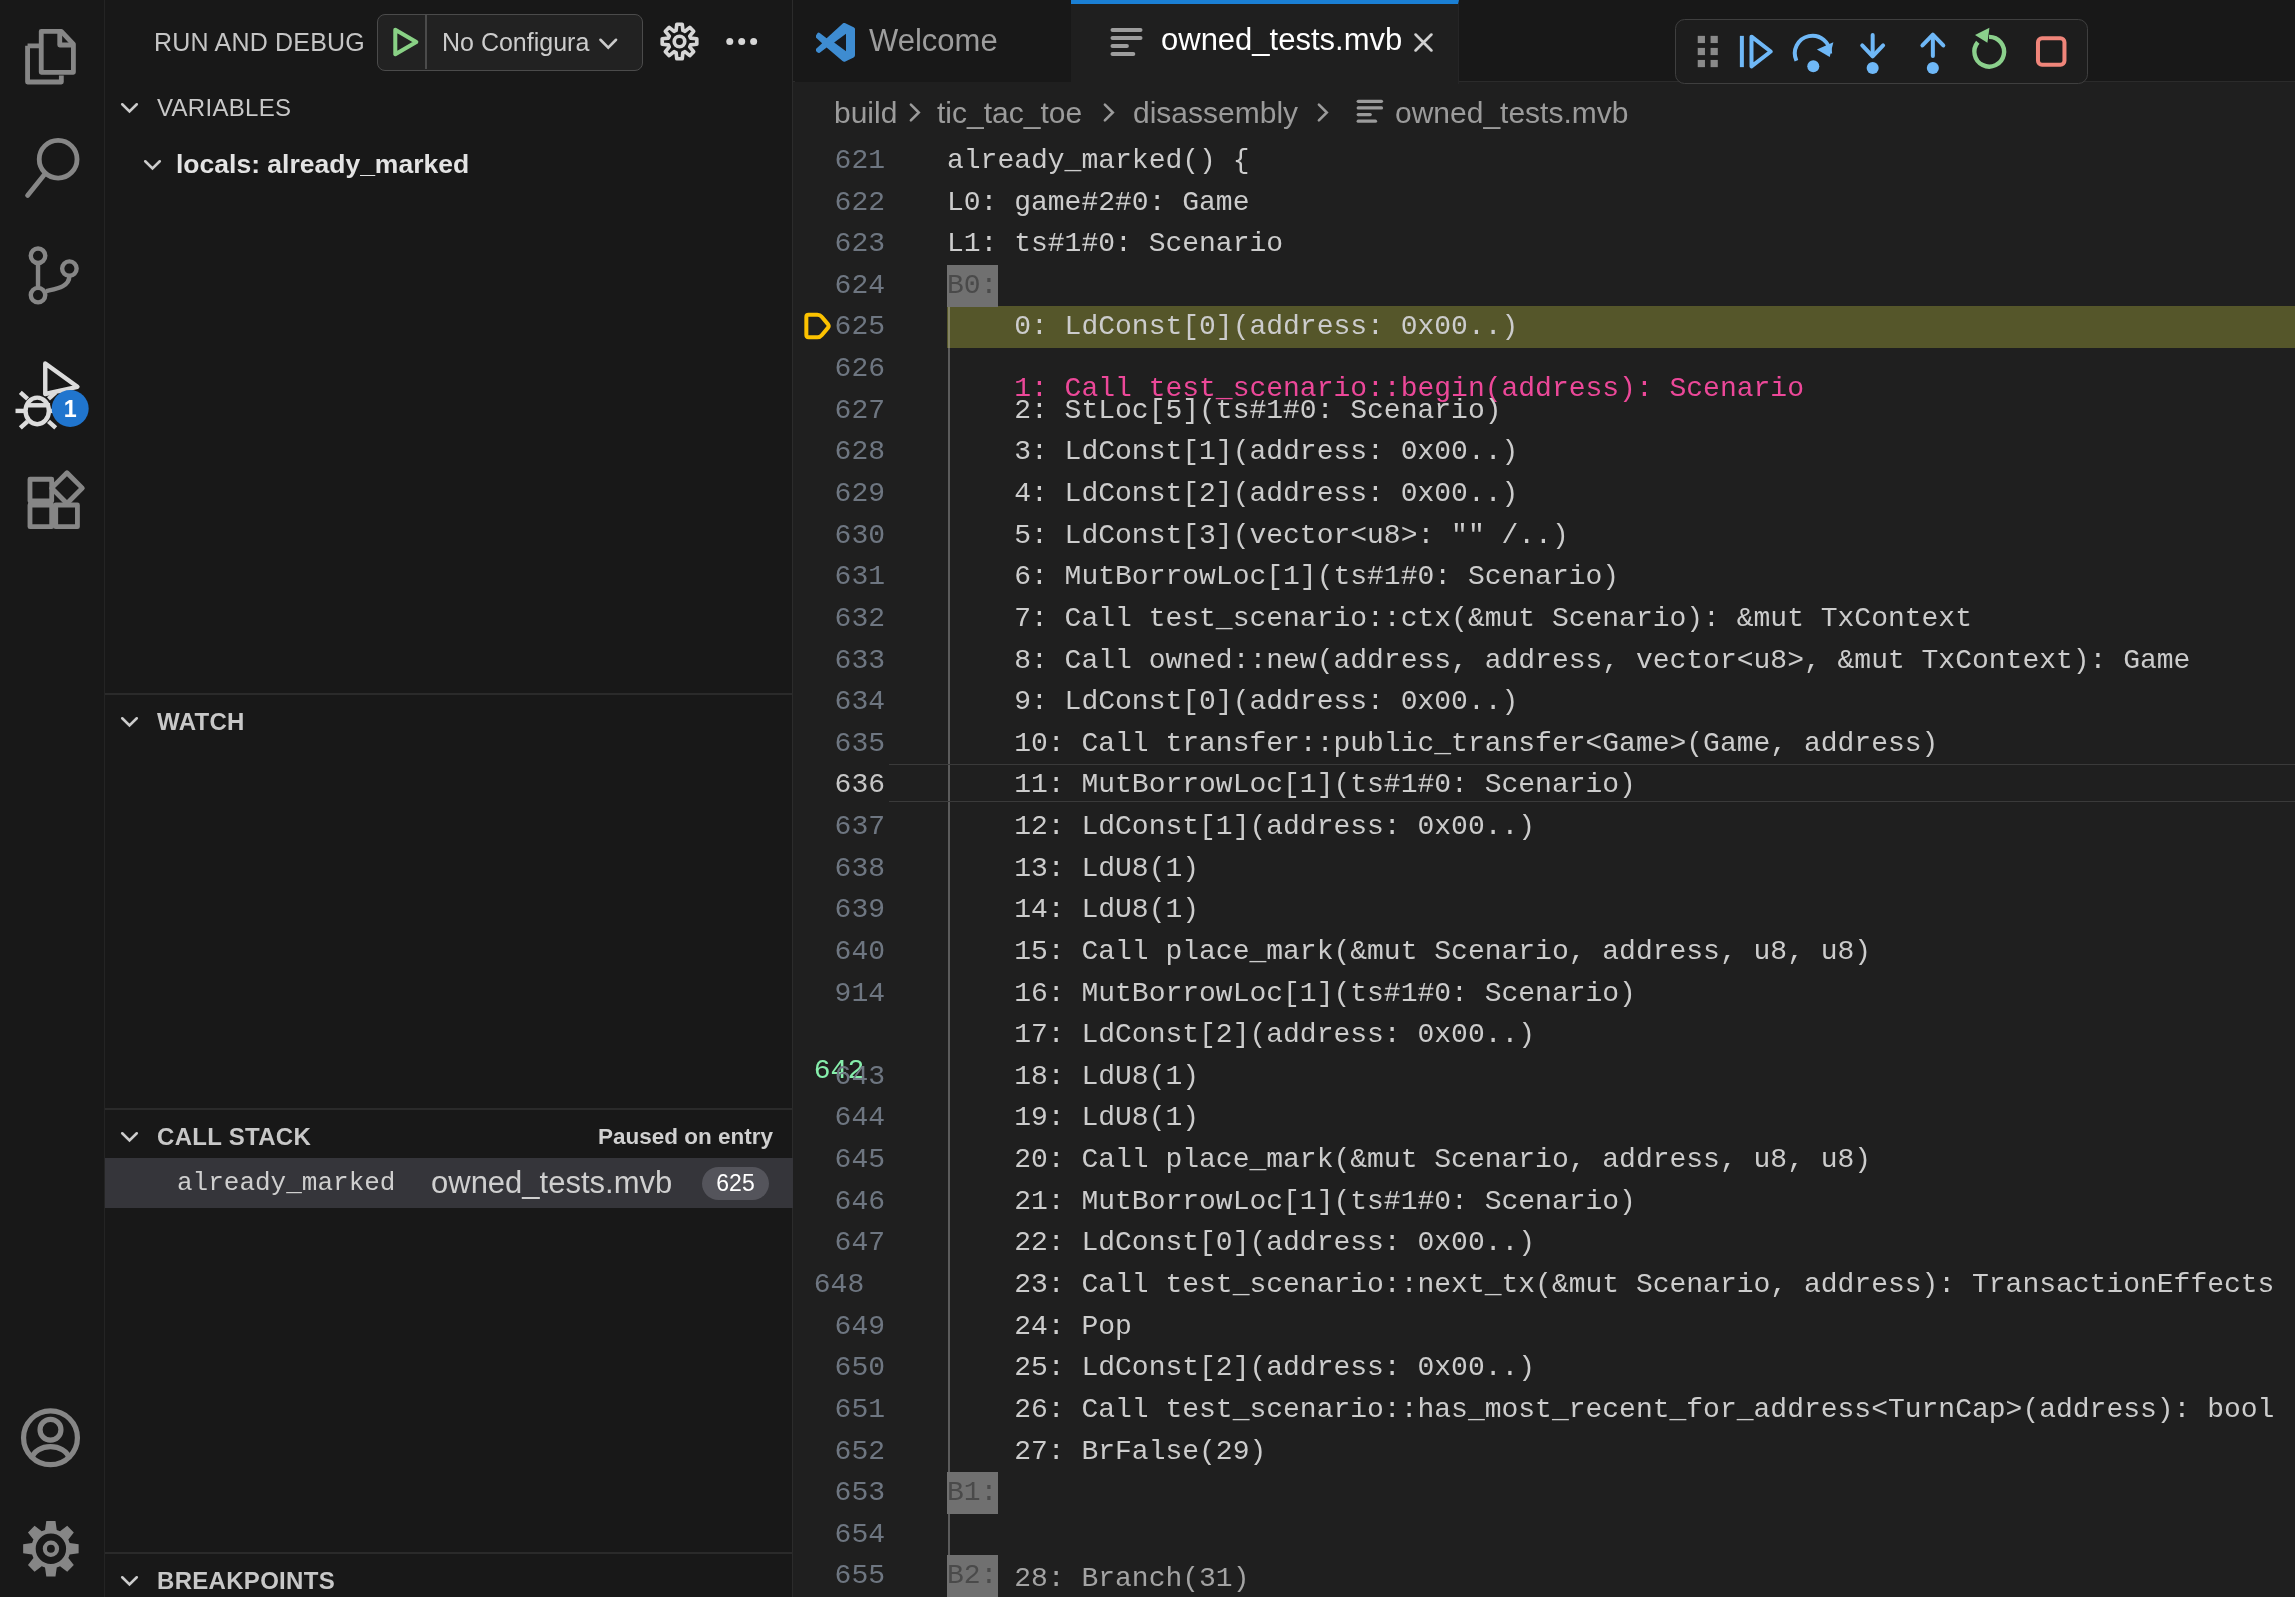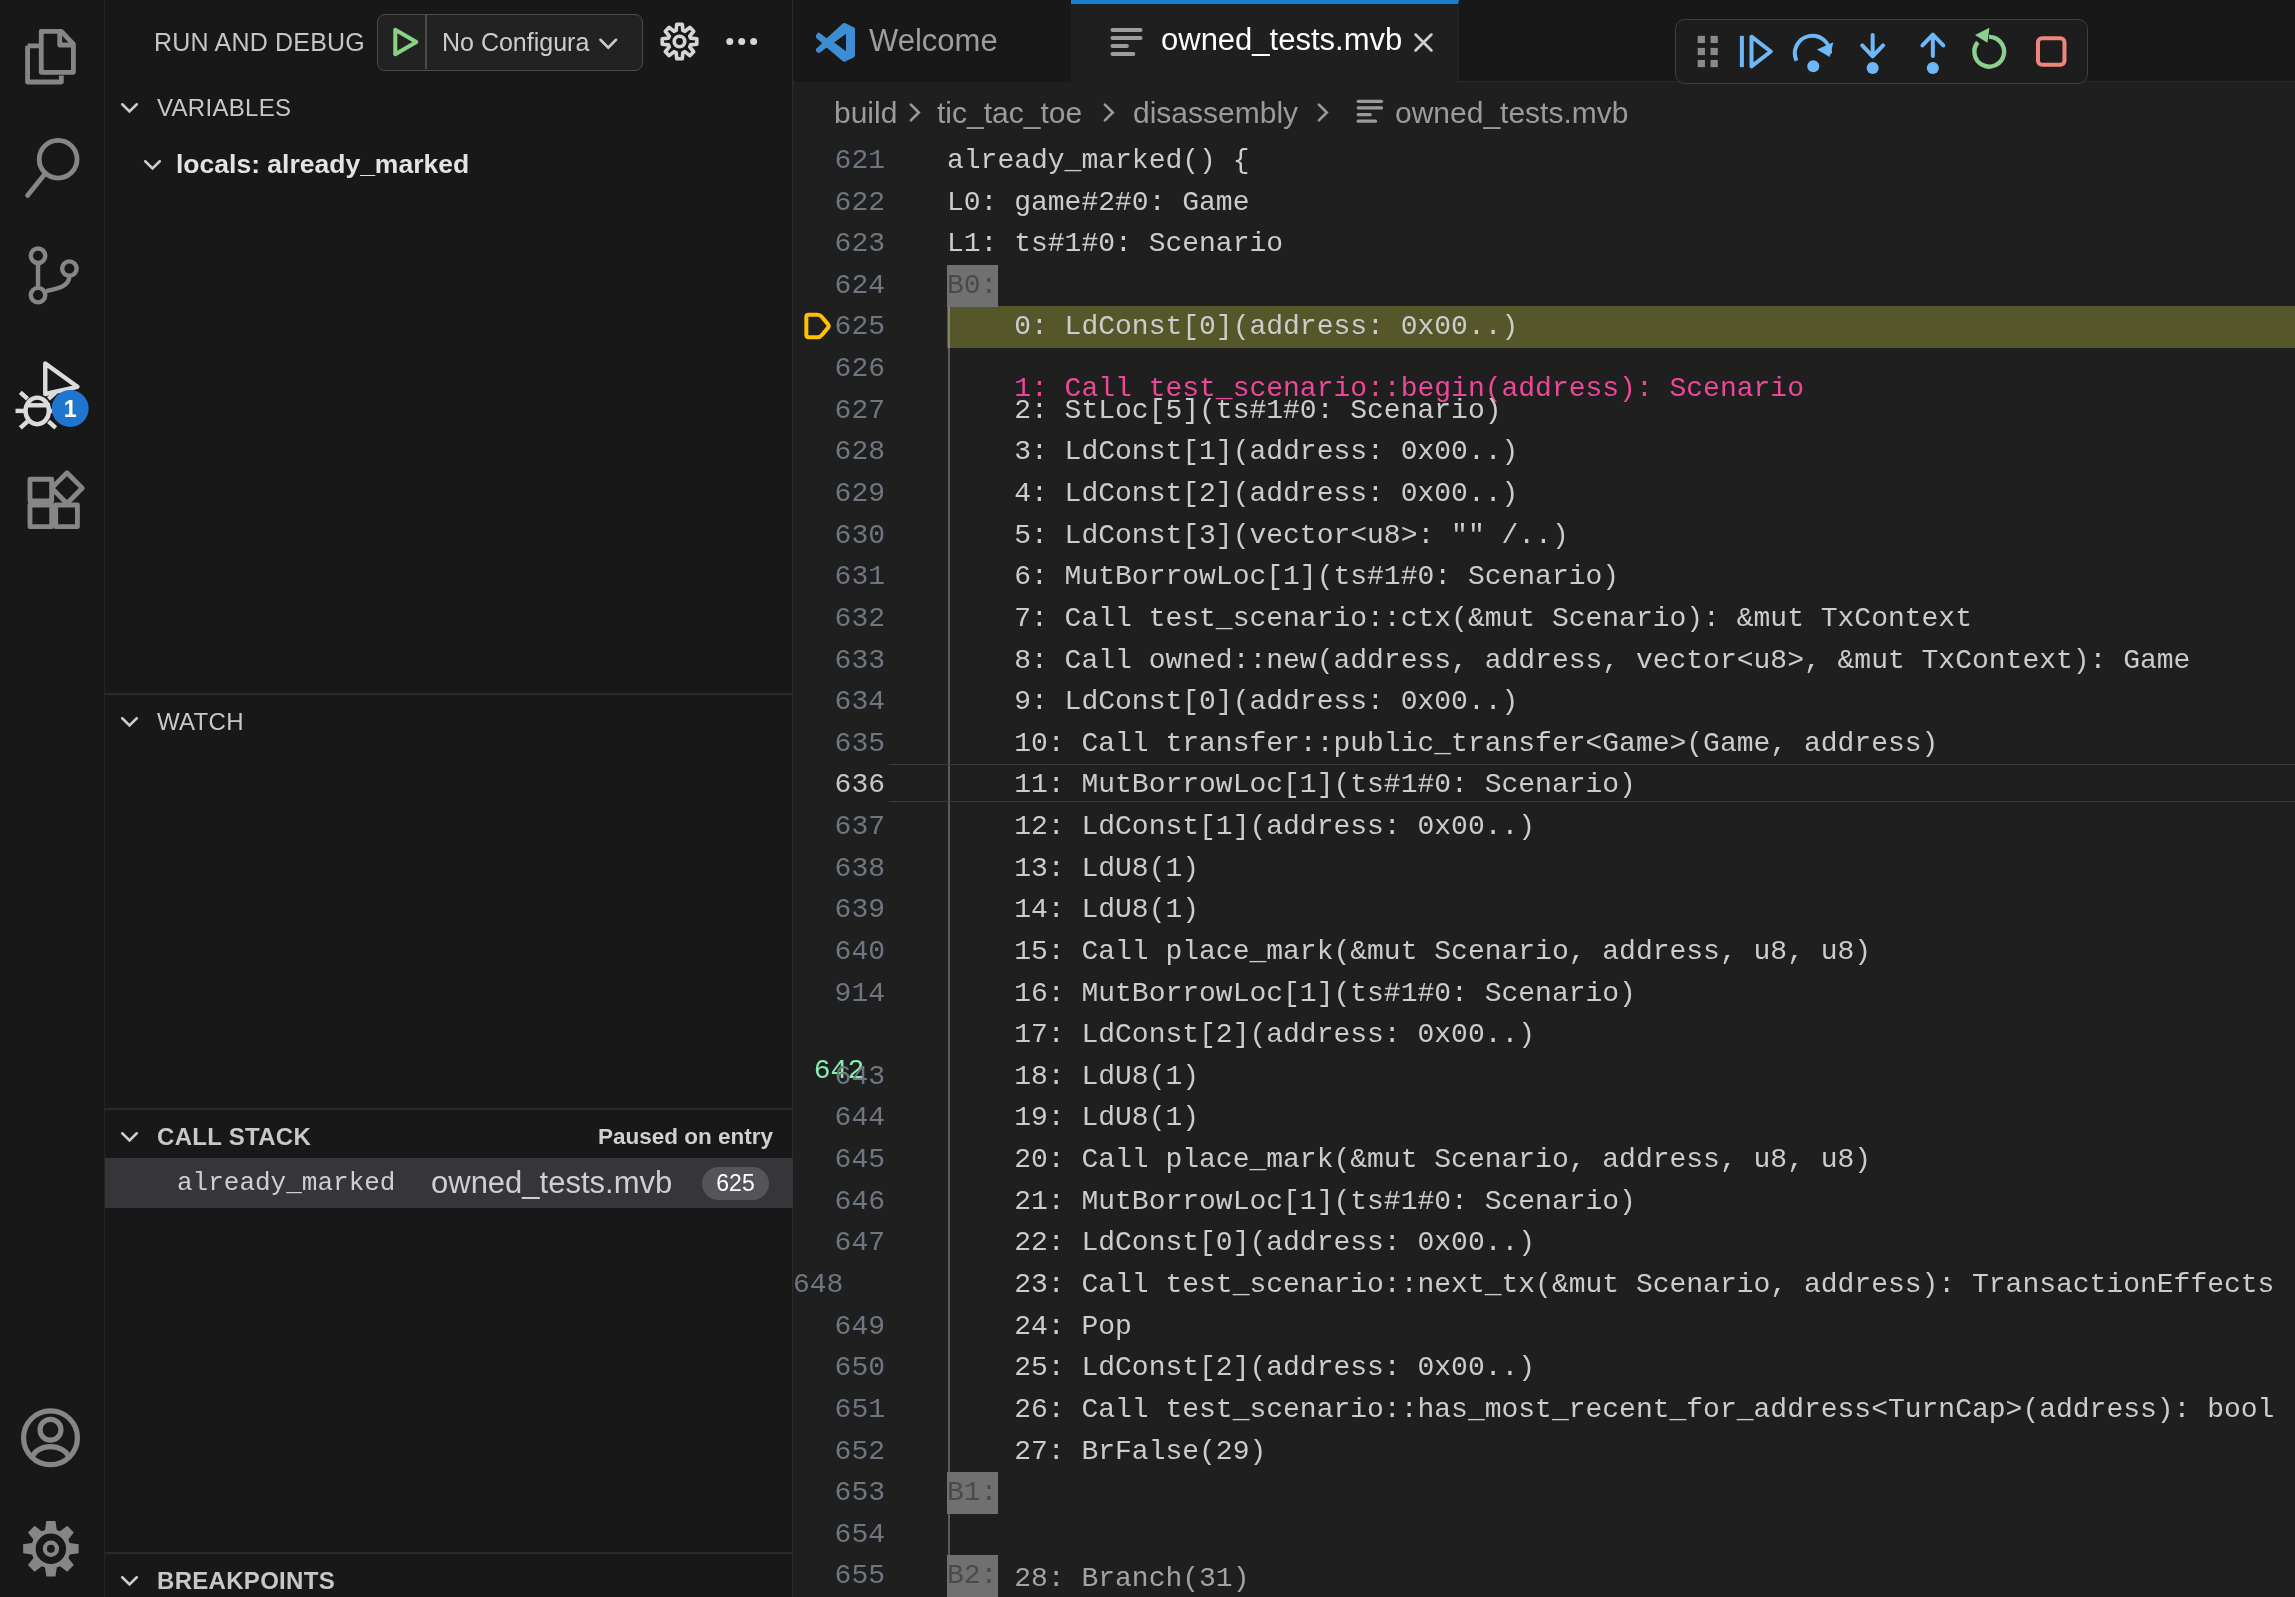--- a/index.html
+++ b/index.html
@@ -146,21 +146,21 @@
 <div style="position:absolute;left:793px;top:1056px;width:92px;height:42px;line-height:42px;text-align:right;color:#6e7681">643</div>
 <div style="position:absolute;left:947px;top:1056px;height:42px;line-height:42px;white-space:pre;color:#cccccc">    18: LdU8(1)</div>
 <div style="position:absolute;left:793px;top:1097px;width:92px;height:42px;line-height:42px;text-align:right;color:#6e7681">644</div>
 <div style="position:absolute;left:947px;top:1097px;height:42px;line-height:42px;white-space:pre;color:#cccccc">    19: LdU8(1)</div>
 <div style="position:absolute;left:793px;top:1139px;width:92px;height:42px;line-height:42px;text-align:right;color:#6e7681">645</div>
 <div style="position:absolute;left:947px;top:1139px;height:42px;line-height:42px;white-space:pre;color:#cccccc">    20: Call place_mark(&amp;mut Scenario, address, u8, u8)</div>
 <div style="position:absolute;left:793px;top:1181px;width:92px;height:42px;line-height:42px;text-align:right;color:#6e7681">646</div>
 <div style="position:absolute;left:947px;top:1181px;height:42px;line-height:42px;white-space:pre;color:#cccccc">    21: MutBorrowLoc[1](ts#1#0: Scenario)</div>
 <div style="position:absolute;left:793px;top:1222px;width:92px;height:42px;line-height:42px;text-align:right;color:#6e7681">647</div>
 <div style="position:absolute;left:947px;top:1222px;height:42px;line-height:42px;white-space:pre;color:#cccccc">    22: LdConst[0](address: 0x00..)</div>
-<div style="position:absolute;left:793px;top:1264px;width:92px;height:42px;line-height:42px;text-align:left;color:#6e7681">648</div>
+<div style="position:absolute;left:793px;top:1264px;width:92px;height:42px;line-height:42px;text-align:center;color:#6e7681">648</div>
 <div style="position:absolute;left:947px;top:1264px;height:42px;line-height:42px;white-space:pre;color:#cccccc">    23: Call test_scenario::next_tx(&amp;mut Scenario, address): TransactionEffects</div>
 <div style="position:absolute;left:793px;top:1306px;width:92px;height:42px;line-height:42px;text-align:right;color:#6e7681">649</div>
 <div style="position:absolute;left:947px;top:1306px;height:42px;line-height:42px;white-space:pre;color:#cccccc">    24: Pop</div>
 <div style="position:absolute;left:793px;top:1347px;width:92px;height:42px;line-height:42px;text-align:right;color:#6e7681">650</div>
 <div style="position:absolute;left:947px;top:1347px;height:42px;line-height:42px;white-space:pre;color:#cccccc">    25: LdConst[2](address: 0x00..)</div>
 <div style="position:absolute;left:793px;top:1389px;width:92px;height:42px;line-height:42px;text-align:right;color:#6e7681">651</div>
 <div style="position:absolute;left:947px;top:1389px;height:42px;line-height:42px;white-space:pre;color:#cccccc">    26: Call test_scenario::has_most_recent_for_address&lt;TurnCap&gt;(address): bool</div>
 <div style="position:absolute;left:793px;top:1431px;width:92px;height:42px;line-height:42px;text-align:right;color:#6e7681">652</div>
 <div style="position:absolute;left:947px;top:1431px;height:42px;line-height:42px;white-space:pre;color:#cccccc">    27: BrFalse(29)</div>
 <div style="position:absolute;left:793px;top:1472px;width:92px;height:42px;line-height:42px;text-align:right;color:#6e7681">653</div>
@@ -202,21 +202,21 @@
 <div class="abs" style="left:157px;top:86px;height:44px;line-height:44px;color:#c8c8c8;font-size:24px;font-weight:normal;letter-spacing:0.3px">VARIABLES</div>
 <svg style="position:absolute;left:142px;top:154px" width="21" height="21" viewBox="0 0 26 26">
     <path d="M4 9 L13 18 L22 9" stroke="#cccccc" stroke-width="3.2" fill="none" stroke-linecap="round"></path>
   </svg>
 <div class="abs" style="left:176px;top:142px;height:44px;line-height:44px;color:#e3e3e3;font-size:26.5px;font-weight:bold">locals: already_marked</div>
 
 <div class="abs" style="left:105px;top:693px;width:688px;height:1.6px;background:#2a2a2a"></div>
 <svg style="position:absolute;left:119px;top:711px" width="21" height="21" viewBox="0 0 26 26">
     <path d="M4 9 L13 18 L22 9" stroke="#cccccc" stroke-width="3.2" fill="none" stroke-linecap="round"></path>
   </svg>
-<div class="abs" style="left:157px;top:700px;height:44px;line-height:44px;color:#c8c8c8;font-size:24px;font-weight:normal;letter-spacing:0.3px">WATCH</div>
+<div class="abs" style="left:157px;top:700px;height:44px;line-height:44px;color:#c8c8c8;font-size:24px;font-weight:bold;letter-spacing:0.3px">WATCH</div>
 
 <div class="abs" style="left:105px;top:1108px;width:688px;height:1.6px;background:#2a2a2a"></div>
 <svg style="position:absolute;left:119px;top:1126px" width="21" height="21" viewBox="0 0 26 26">
     <path d="M4 9 L13 18 L22 9" stroke="#cccccc" stroke-width="3.2" fill="none" stroke-linecap="round"></path>
   </svg>
 <div class="abs" style="left:157px;top:1115px;height:44px;line-height:44px;color:#c8c8c8;font-size:24px;font-weight:bold;letter-spacing:0.3px">CALL STACK</div>
 <div class="abs" style="left:590px;top:1115px;width:183px;height:44px;line-height:44px;color:#d0d0d0;font-size:22.5px;font-weight:bold;text-align:right">Paused on entry</div>
 <div class="abs" style="left:105px;top:1158px;width:688px;height:50px;background:#35353a"></div>
 <div class="abs mono" style="left:177px;top:1158px;height:50px;line-height:50px;color:#cfcfcf;font-size:26px">already_marked</div>
 <div class="abs" style="left:431px;top:1158px;height:50px;line-height:50px;color:#cfcfcf;font-size:31px">owned_tests.mvb</div>

